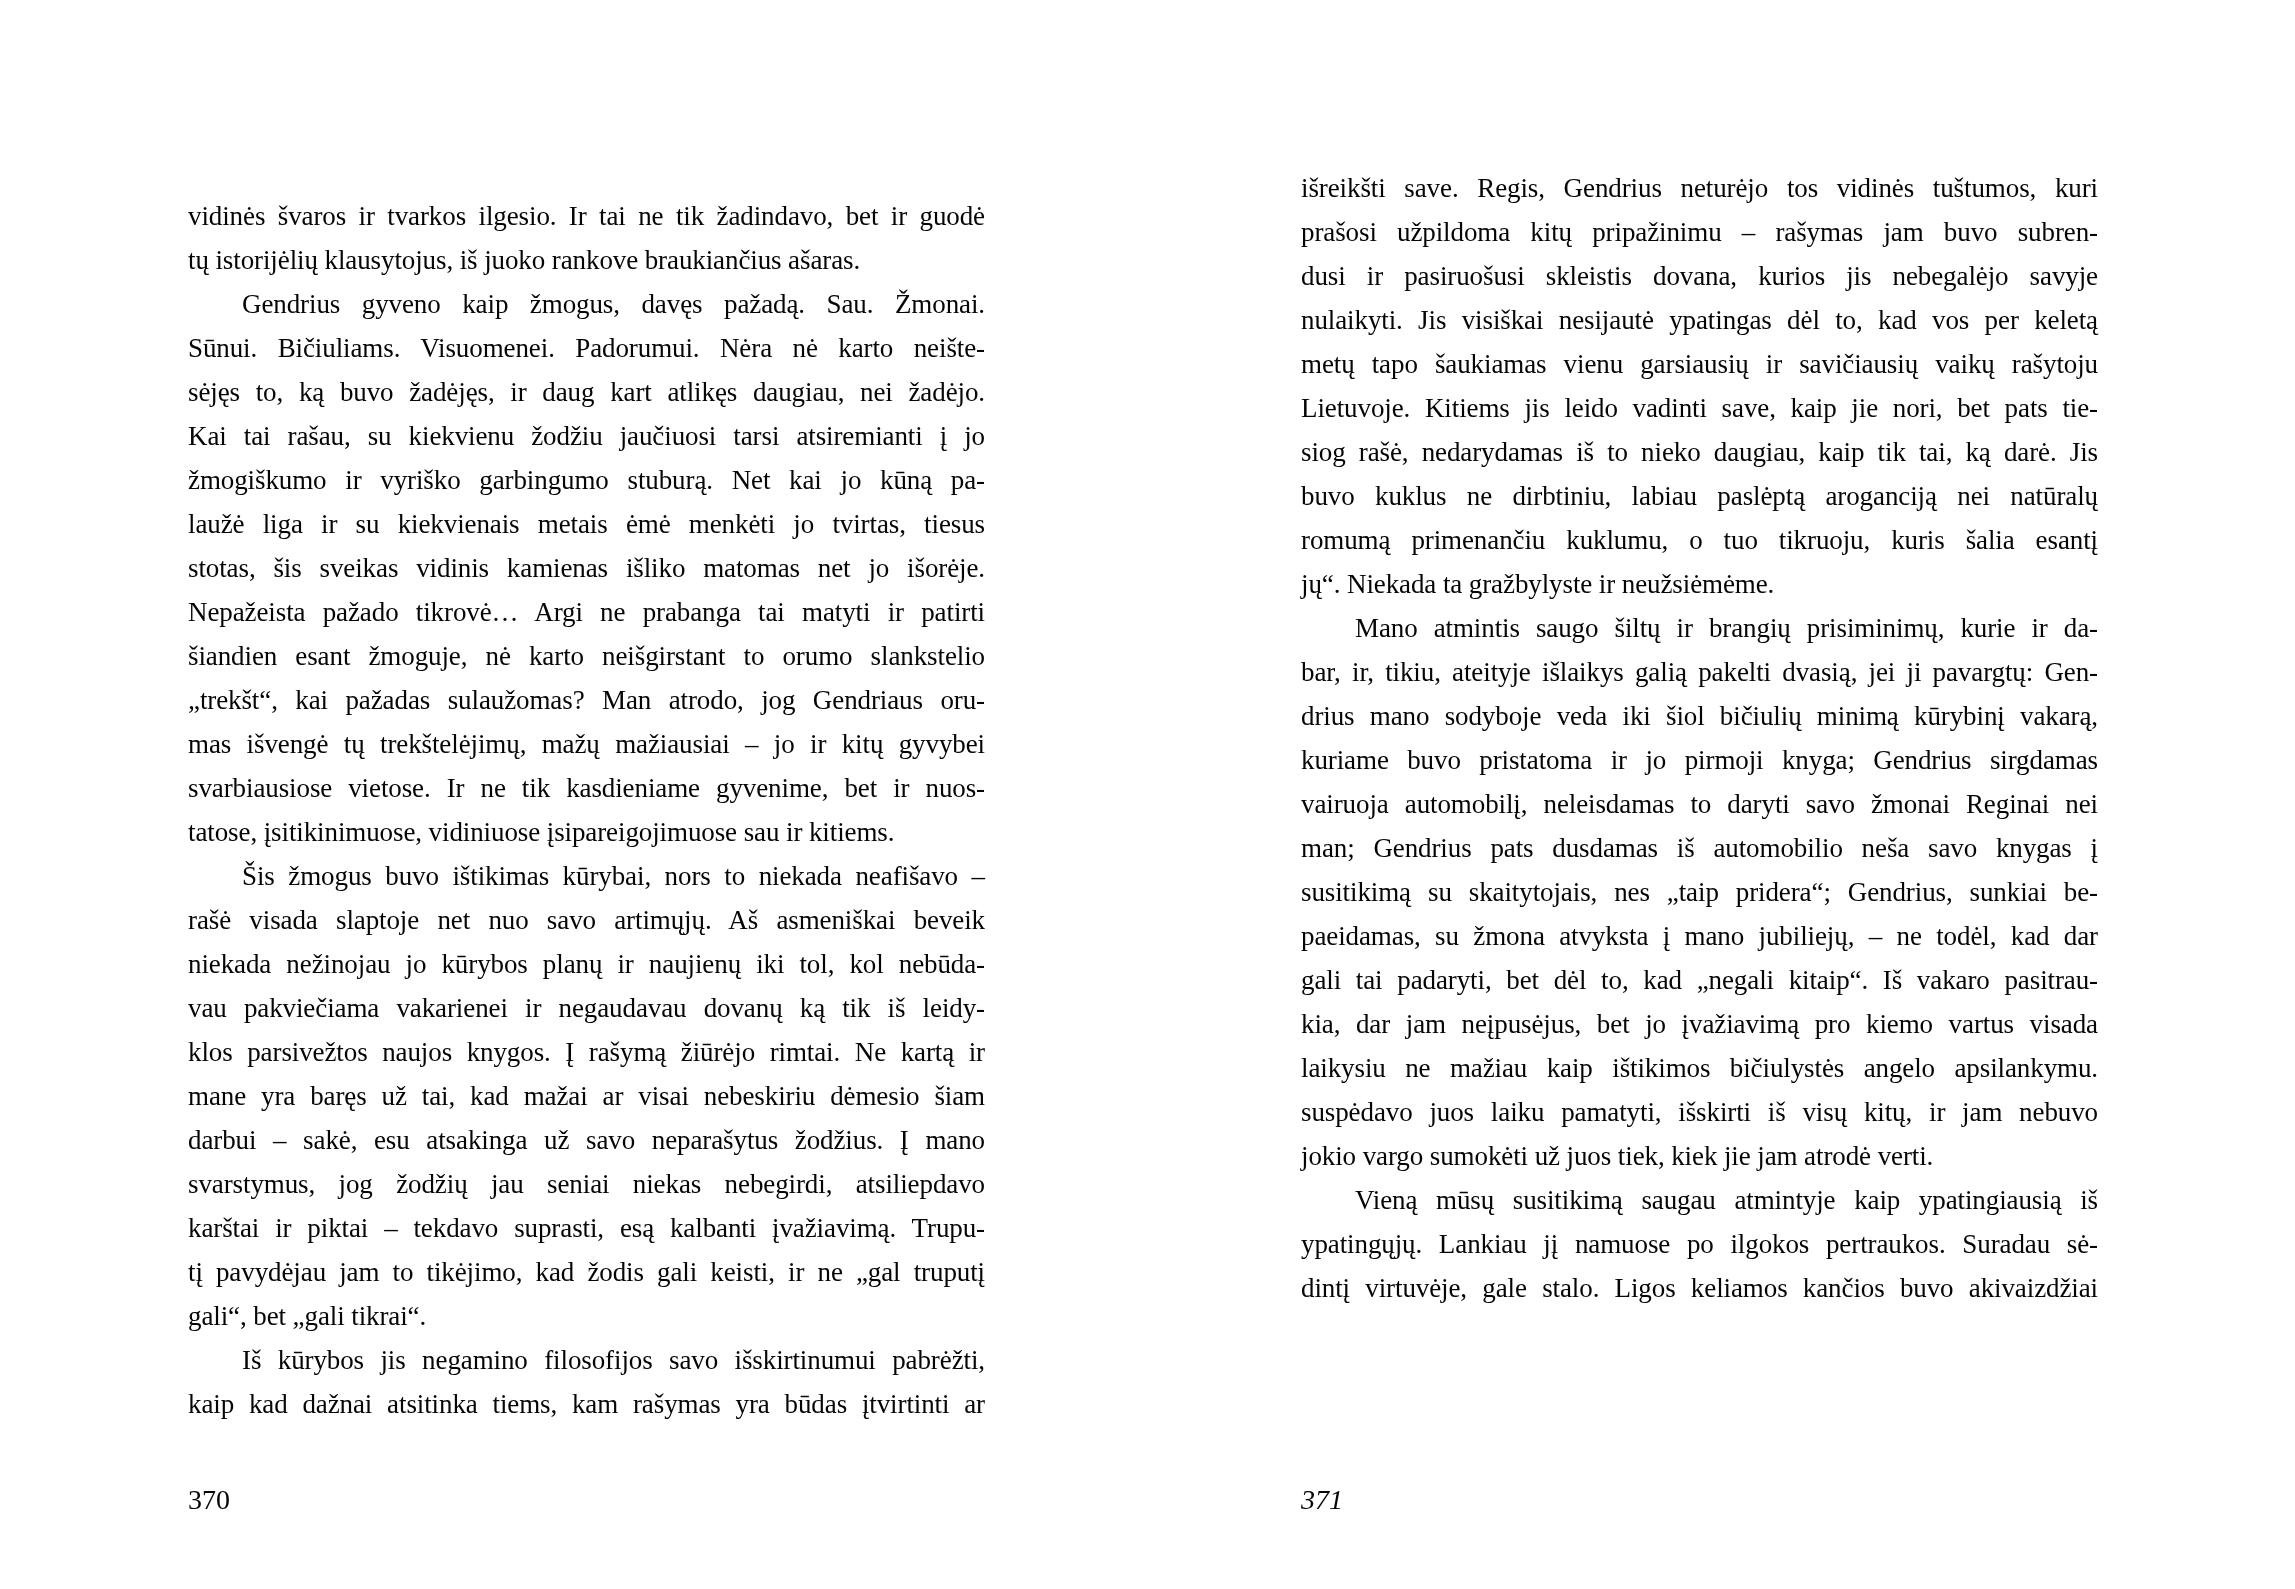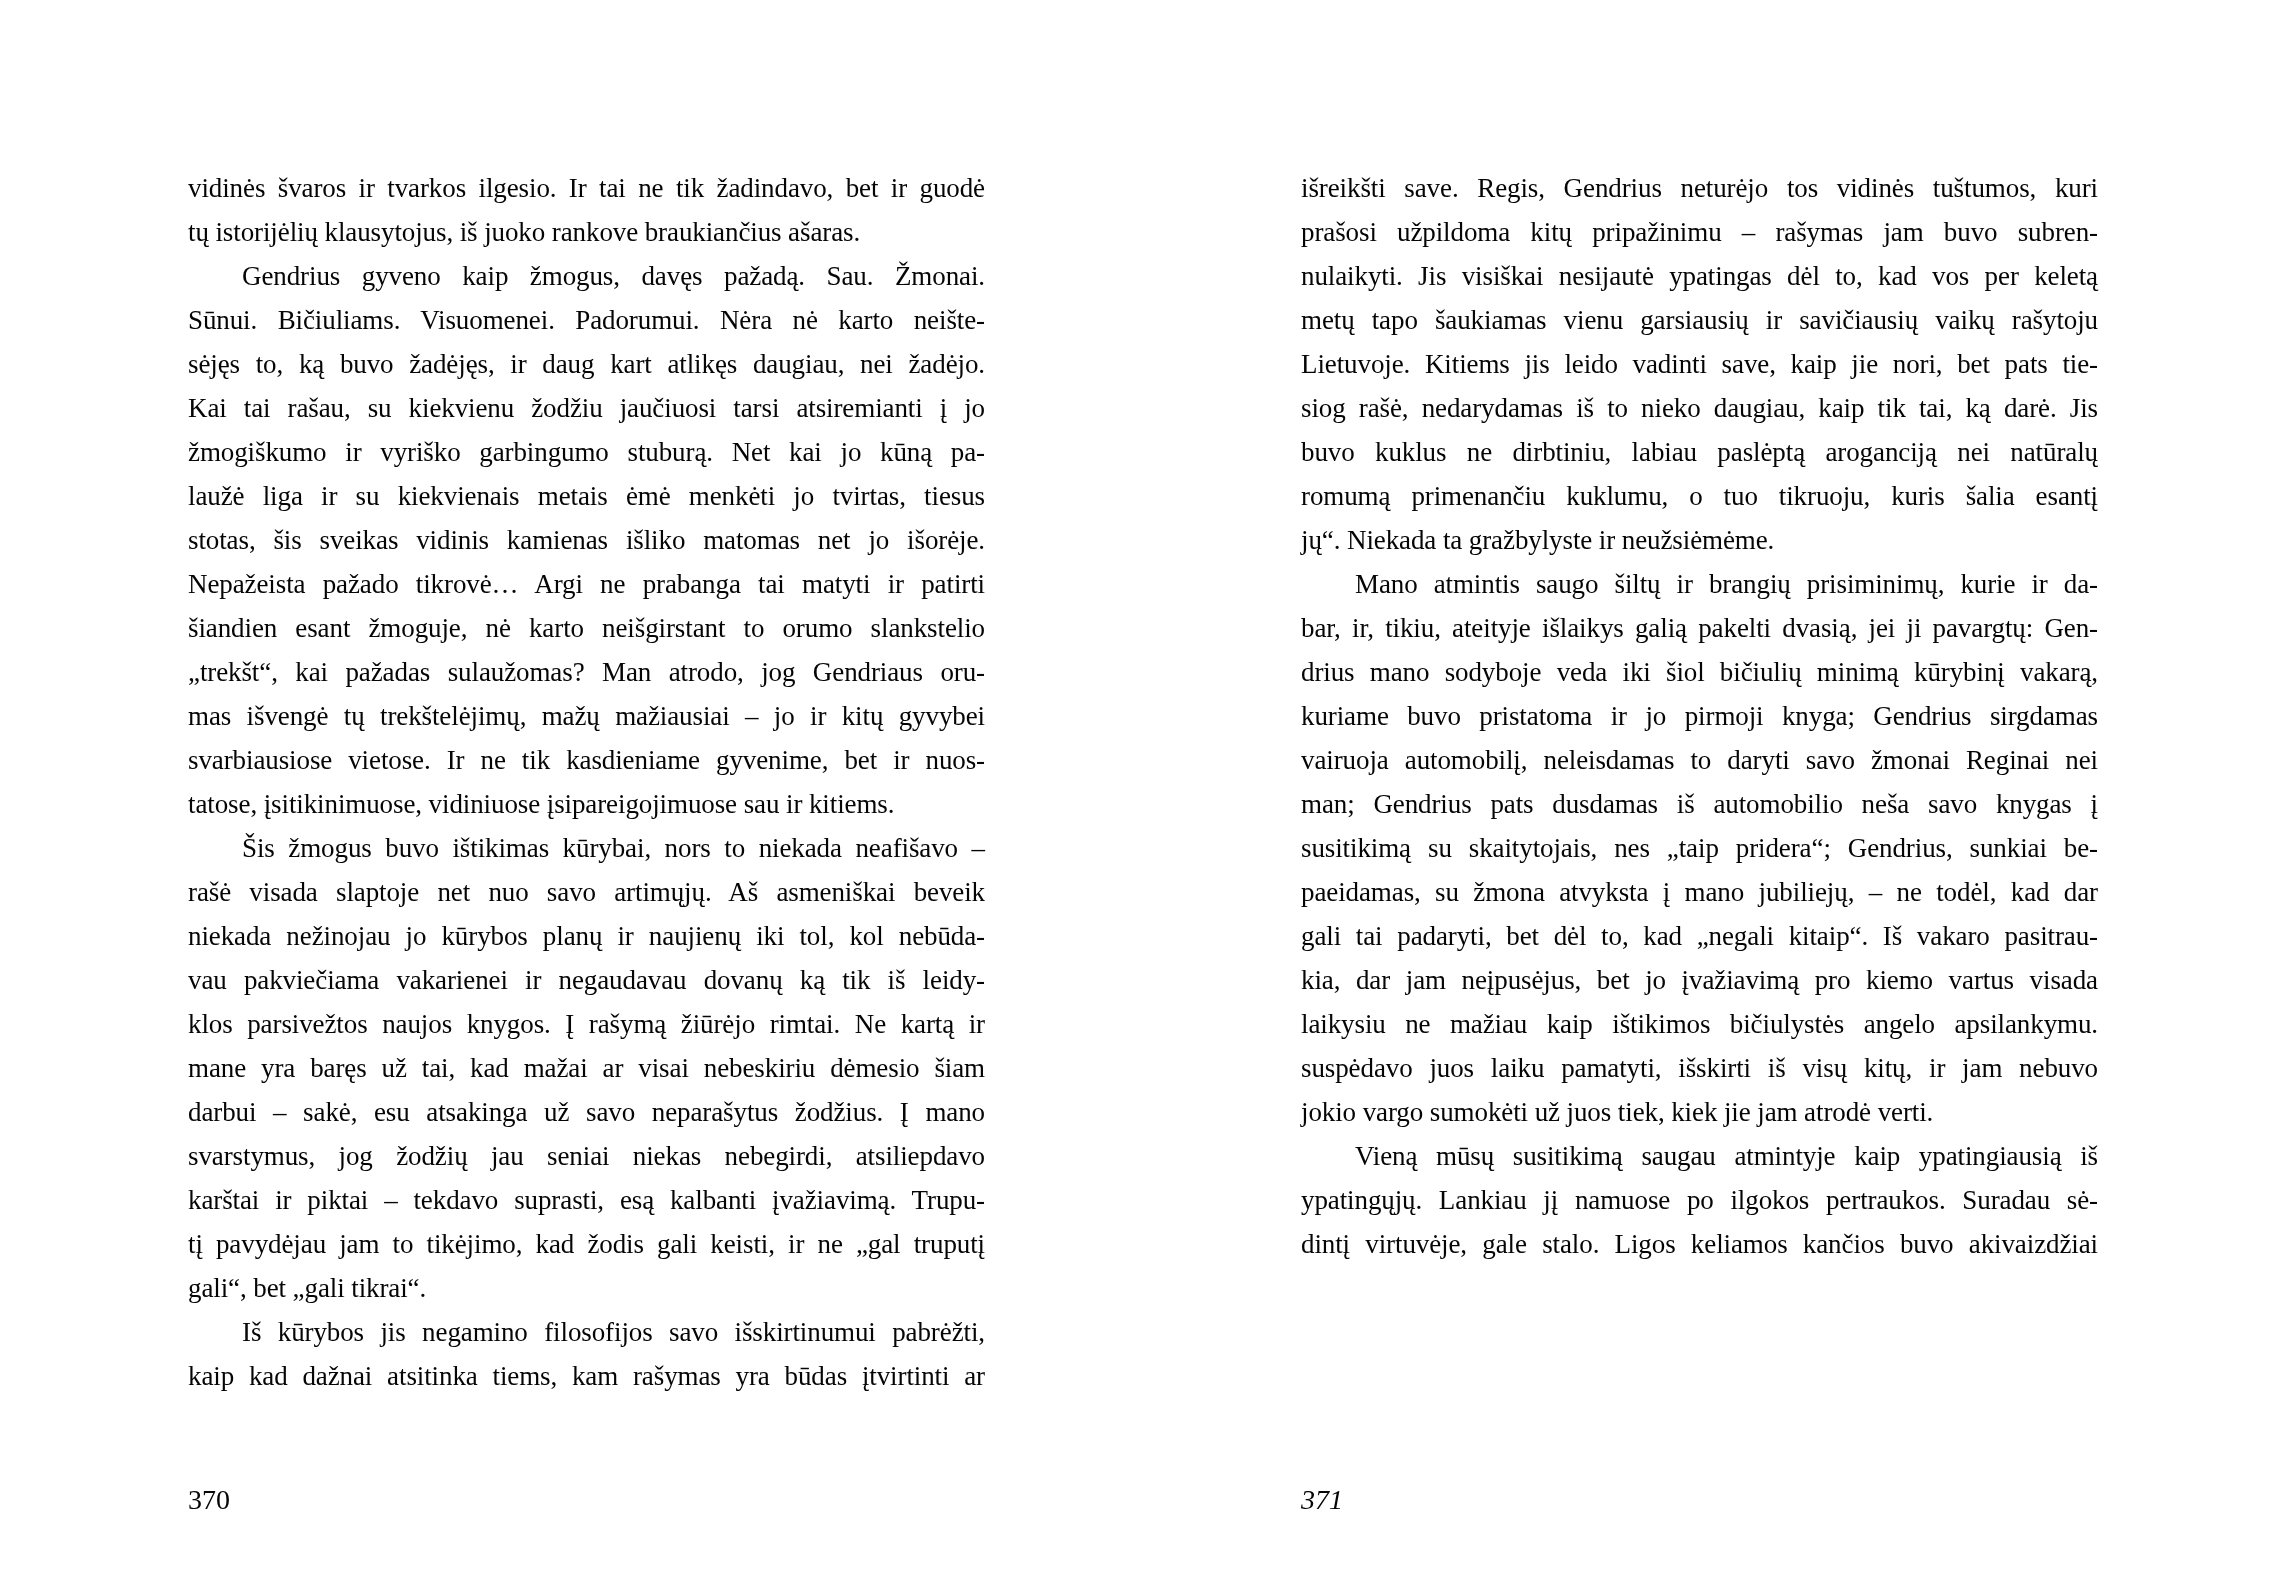--- a/index.html
+++ b/index.html
@@ -18,21 +18,21 @@
   }
   .spread {
     position: absolute;
     inset: 0;
   }
   .text-column {
     position: absolute;
     top: 166px;
     width: 797px;
   }
-  #col-left  { left: 188px; }
+  #col-left  { left: 188px; margin-top: 28px; }
   #col-right { left: 1301px; }
 
   .line {
     height: 44px;
     line-height: 44px;
     font-size: 27px;
     letter-spacing: -0.1px;
     text-align: justify;
     text-align-last: justify;
     white-space: nowrap;
@@ -89,20 +89,21 @@
         <div class="line indent">Iš kūrybos jis negamino filosofijos savo išskirtinumui pabrėžti,</div>
         <div class="line">kaip kad dažnai atsitinka tiems, kam rašymas yra būdas įtvirtinti ar</div>
       </div>
     <div id="pn-left" class="page-number">370</div>
   </section>
 
   <section>
     <div id="col-right" class="text-column">
         <div class="line">išreikšti save. Regis, Gendrius neturėjo tos vidinės tuštumos, kuri</div>
         <div class="line">prašosi užpildoma kitų pripažinimu – rašymas jam buvo subren-</div>
+        <div class="line">dusi ir pasiruošusi skleistis dovana, kurios jis nebegalėjo savyje</div>
         <div class="line">nulaikyti. Jis visiškai nesijautė ypatingas dėl to, kad vos per keletą</div>
         <div class="line">metų tapo šaukiamas vienu garsiausių ir savičiausių vaikų rašytoju</div>
         <div class="line">Lietuvoje. Kitiems jis leido vadinti save, kaip jie nori, bet pats tie-</div>
         <div class="line">siog rašė, nedarydamas iš to nieko daugiau, kaip tik tai, ką darė. Jis</div>
         <div class="line">buvo kuklus ne dirbtiniu, labiau paslėptą aroganciją nei natūralų</div>
         <div class="line">romumą primenančiu kuklumu, o tuo tikruoju, kuris šalia esantį</div>
         <div class="line end">jų“. Niekada ta gražbylyste ir neužsiėmėme.</div>
         <div class="line indent">Mano atmintis saugo šiltų ir brangių prisiminimų, kurie ir da-</div>
         <div class="line">bar, ir, tikiu, ateityje išlaikys galią pakelti dvasią, jei ji pavargtų: Gen-</div>
         <div class="line">drius mano sodyboje veda iki šiol bičiulių minimą kūrybinį vakarą,</div>

